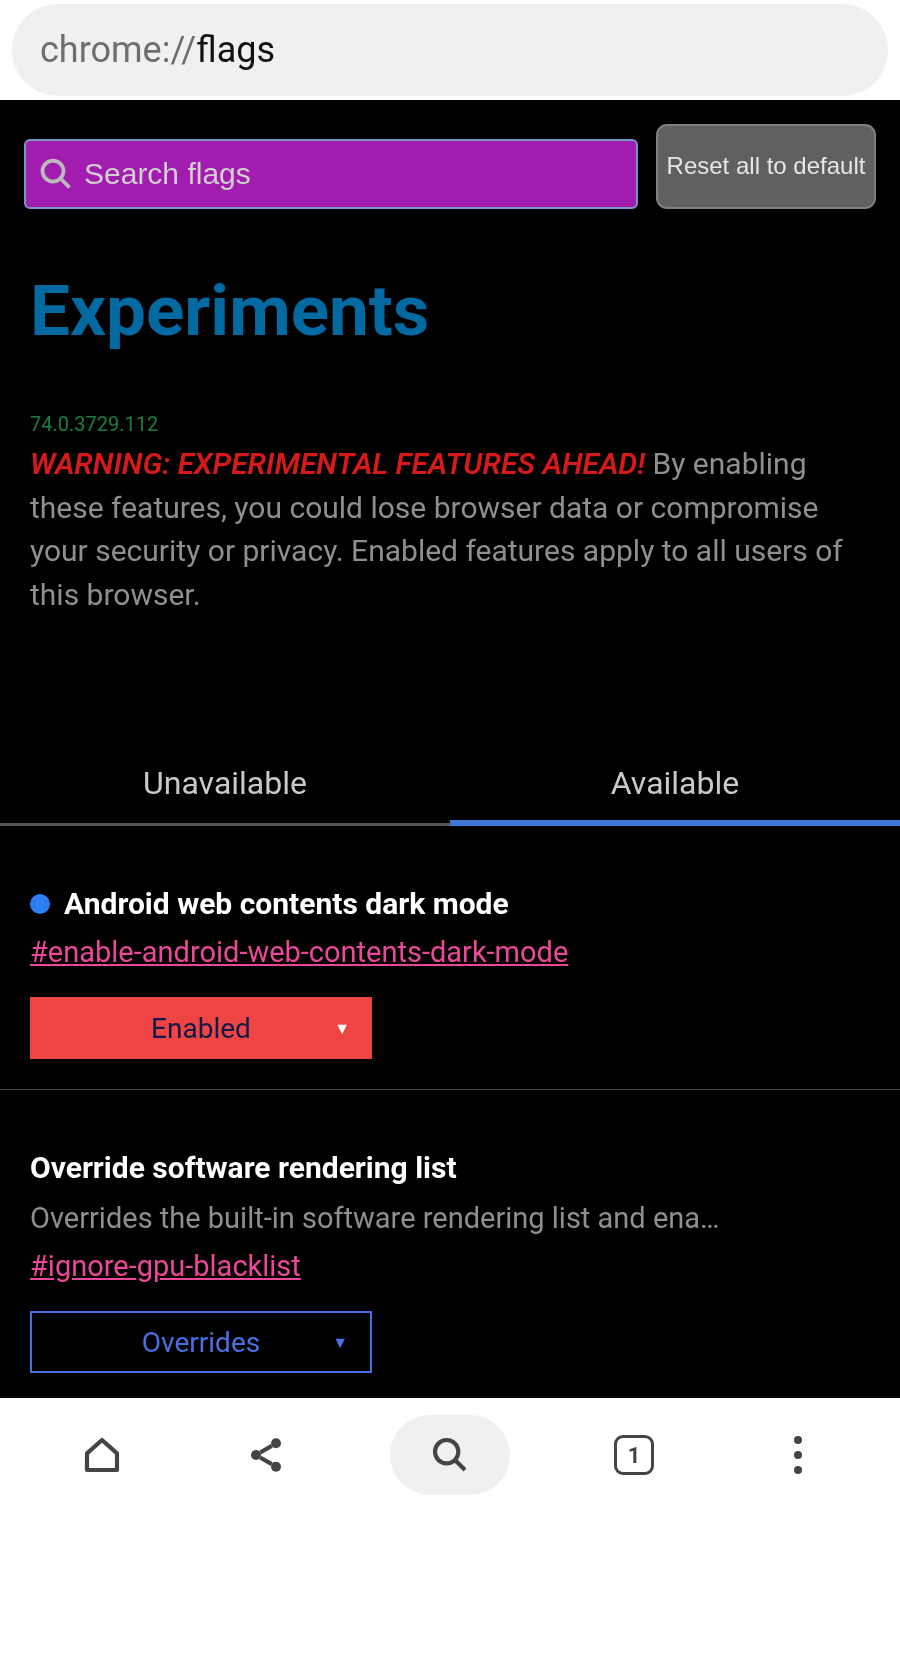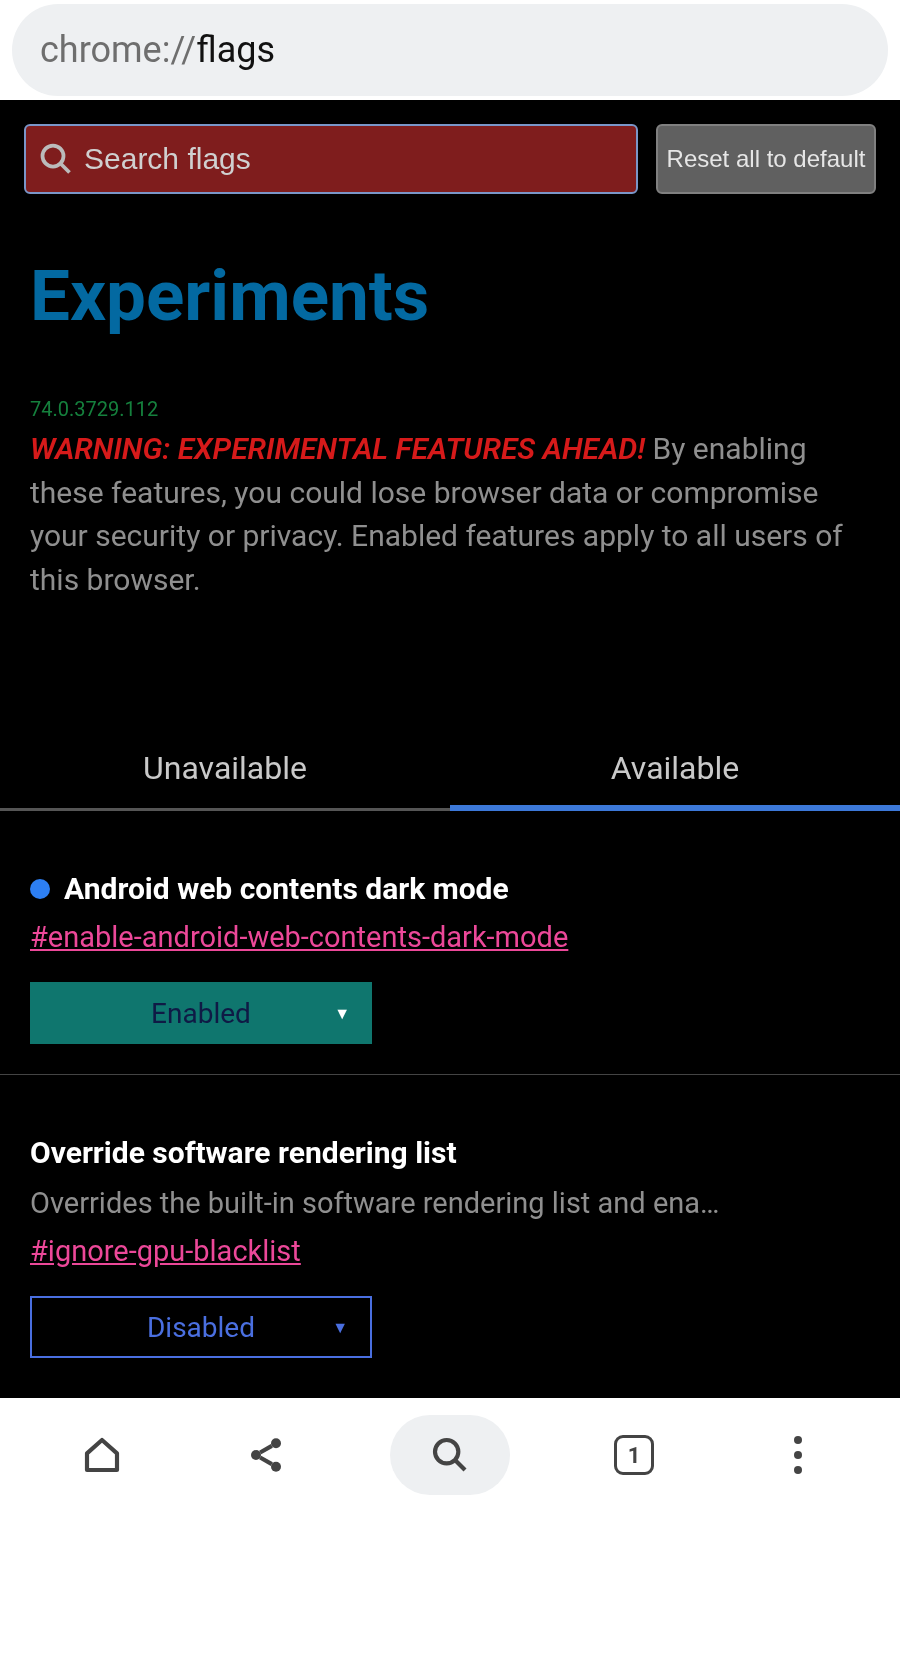--- a/index.html
+++ b/index.html
@@ -28,43 +28,44 @@
       height: 1298px;
       padding: 0;
     }
     .top-controls {
       display: flex;
       gap: 18px;
       padding: 24px 24px 0 24px;
     }
     .search-wrap {
       flex: 1;
-      background: #7f1d1d;
+      background: #a21caf;
       border: 2px solid #7a96c8;
       border-radius: 6px;
       height: 70px;
       display: flex;
       align-items: center;
       padding: 0 12px;
+      margin-top: 15px;
     }
     .search-icon-svg { width: 36px; height: 36px; stroke: #bbb; fill: none; stroke-width: 2.5; flex-shrink:0; }
     .search-input {
       flex: 1;
       background: transparent;
       border: none;
       outline: none;
       color: #e0e0e0;
       font-size: 30px;
       margin-left: 10px;
     }
     .search-input::placeholder { color: #d0d0d0; }
     .reset-btn {
       background: #606060;
       border: 2px solid #808080;
-      border-radius: 6px;
+      border-radius: 11px;
       width: 220px;
       color: #e6e6e6;
       font-size: 24px;
       line-height: 1.2;
       text-align: center;
       padding: 8px 6px;
       cursor: pointer;
     }
     .page-title {
       color: #0369a1;
@@ -125,21 +126,21 @@
       height: 62px;
       width: 342px;
       display: flex;
       align-items: center;
       justify-content: center;
       font-size: 28px;
       position: relative;
       cursor: pointer;
     }
     .flag-select.enabled {
-      background: #0f766e;
+      background: #ef4444;
       color: #0f1a45;
       border: none;
     }
     .flag-select.disabled {
       background: #000;
       color: #4a6fe0;
       border: 2px solid #4a6fe0;
     }
     .sel-arrow {
       position: absolute;
@@ -221,21 +222,21 @@
     </div>
   </div>
 
   <div class="flag">
     <div class="flag-title-row">
       <div class="flag-title">Override software rendering list</div>
     </div>
     <div class="flag-desc">Overrides the built-in software rendering list and ena…</div>
     <div class="flag-hash">#ignore-gpu-blacklist</div>
     <div class="flag-select disabled">
-      <span>Disabled</span>
+      <span>Overrides</span>
       <span class="sel-arrow disabled-a">▼</span>
     </div>
   </div>
 
 </div>
 
 <div class="bottom-bar">
   <div class="bb-item">
     <svg class="bb-icon" viewBox="0 0 24 24">
         <path d="M3 11 L12 3 L21 11 V21 H3 Z" stroke-linejoin="round"></path>

